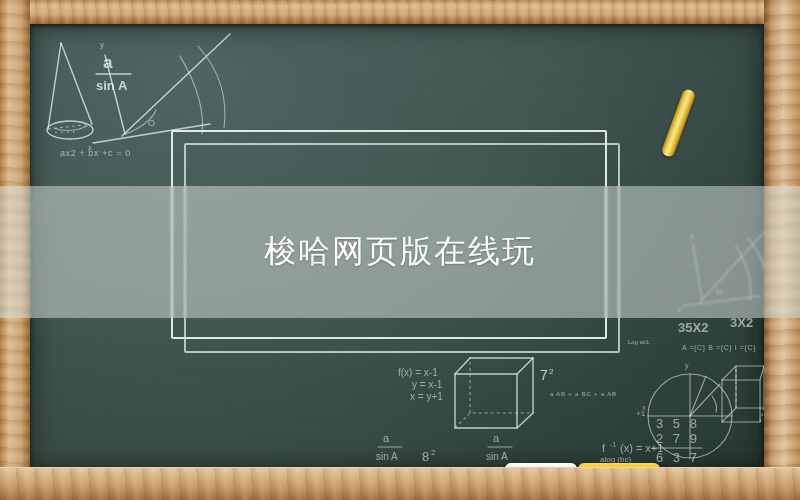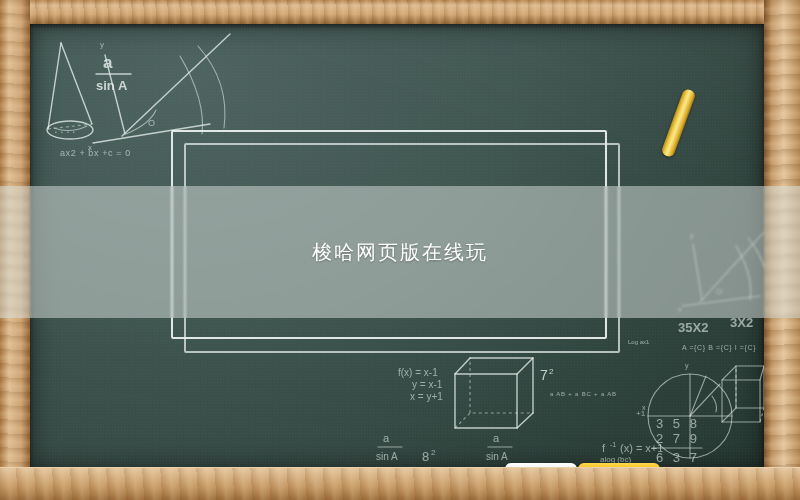--- a/index.html
+++ b/index.html
@@ -114,21 +114,21 @@
 
   
   .title-band{
     position:absolute; left:0; top:186px; width:800px; height:132px;
     background:rgba(214,222,219,.52);
     display:flex; align-items:center; justify-content:center;
     backdrop-filter:blur(1px);
   }
   .title-text{
     color:#ffffff;
-    font-size:20px;
+    font-size:32px;
     letter-spacing:2px;
     font-weight:500;
     text-shadow:0 1px 2px rgba(0,0,0,.28);
     white-space:nowrap;
   }
 </style>
 </head>
 <body>
 
 <div id="stage">

